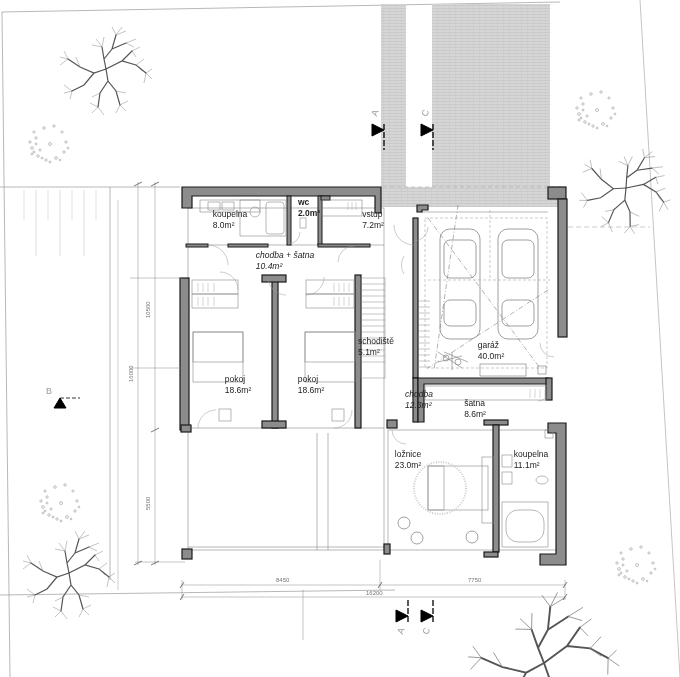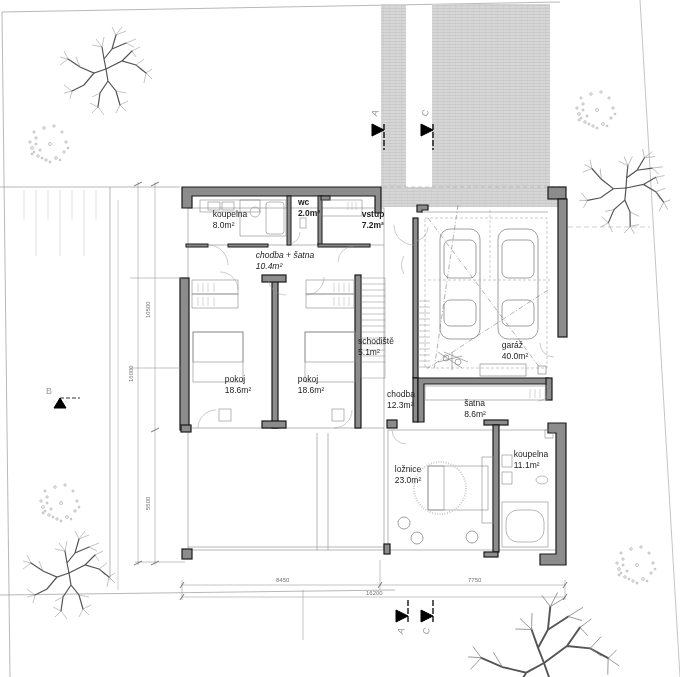--- a/index.html
+++ b/index.html
@@ -276,29 +276,29 @@
     <line x1="408" y1="600" x2="408" y2="622" stroke-width="1.3" stroke-dasharray="6,2"></line>
     <path d="M421 610 L433 616 L421 622 Z"></path>
     <line x1="433" y1="600" x2="433" y2="622" stroke-width="1.3" stroke-dasharray="6,2"></line>
     <path d="M54 408 L60 398 L66 408 Z"></path>
     <line x1="60" y1="398" x2="80" y2="398" stroke-width="0.8" stroke-dasharray="4,2"></line>
   </g>
 </svg>
 
 <div class="lbl" style="left:230px;top:209px;"><span>koupelna</span><br><span>8.0m²</span></div>
 <div class="lbl" style="left:309px;top:197px;font-weight:bold;"><span>wc</span><br><span>2.0m²</span></div>
-<div class="lbl" style="left:373px;top:209px;font-weight:bold;"><span>vstup</span><br><span>7.2m²</span></div>
+<div class="lbl" style="left:373px;top:209px;"><span>vstup</span><br><span>7.2m²</span></div>
 <div class="lbl" style="left:285px;top:250px;font-style:italic;"><span>chodba + šatna</span><br><span>10.4m²</span></div>
 <div class="lbl" style="left:238px;top:374px;"><span>pokoj</span><br><span>18.6m²</span></div>
 <div class="lbl" style="left:311px;top:374px;"><span>pokoj</span><br><span>18.6m²</span></div>
 <div class="lbl" style="left:376px;top:336px;"><span>schodiště</span><br><span>5.1m²</span></div>
-<div class="lbl" style="left:401px;top:389px;"><span>chodba</span><br><span>12.3m²</span></div>
-<div class="lbl" style="left:491px;top:340px;margin-left:24px;"><span>garáž</span><br><span>40.0m²</span></div>
+<div class="lbl" style="left:419px;top:389px;font-style:italic;"><span>chodba</span><br><span>12.3m²</span></div>
+<div class="lbl" style="left:491px;top:340px;"><span>garáž</span><br><span>40.0m²</span></div>
 <div class="lbl" style="left:475px;top:398px;"><span>šatna</span><br><span>8.6m²</span></div>
-<div class="lbl" style="left:408px;top:449px;margin-top:15px;"><span>ložnice</span><br><span>23.0m²</span></div>
+<div class="lbl" style="left:408px;top:449px;"><span>ložnice</span><br><span>23.0m²</span></div>
 <div class="lbl" style="left:531px;top:449px;"><span>koupelna</span><br><span>11.1m²</span></div>
 
 <div class="dim" style="left:276px;top:577px;">8450</div>
 <div class="dim" style="left:468px;top:577px;">7750</div>
 <div class="dim" style="left:366px;top:590px;">16200</div>
 <div class="dim v" style="left:145px;top:318px;">10500</div>
 <div class="dim v" style="left:128px;top:382px;">16000</div>
 <div class="dim v" style="left:145px;top:510px;">5500</div>
 
 <div class="sec" style="left:372px;top:108px;transform:rotate(-70deg);">A</div>

